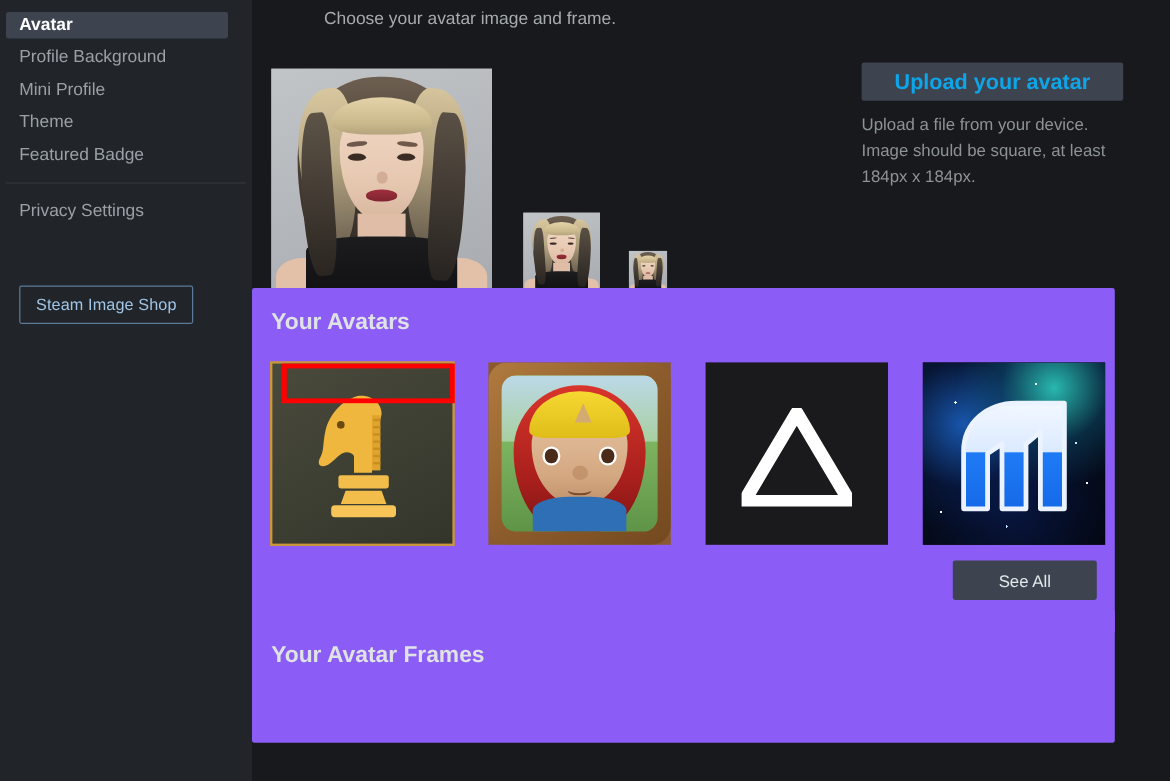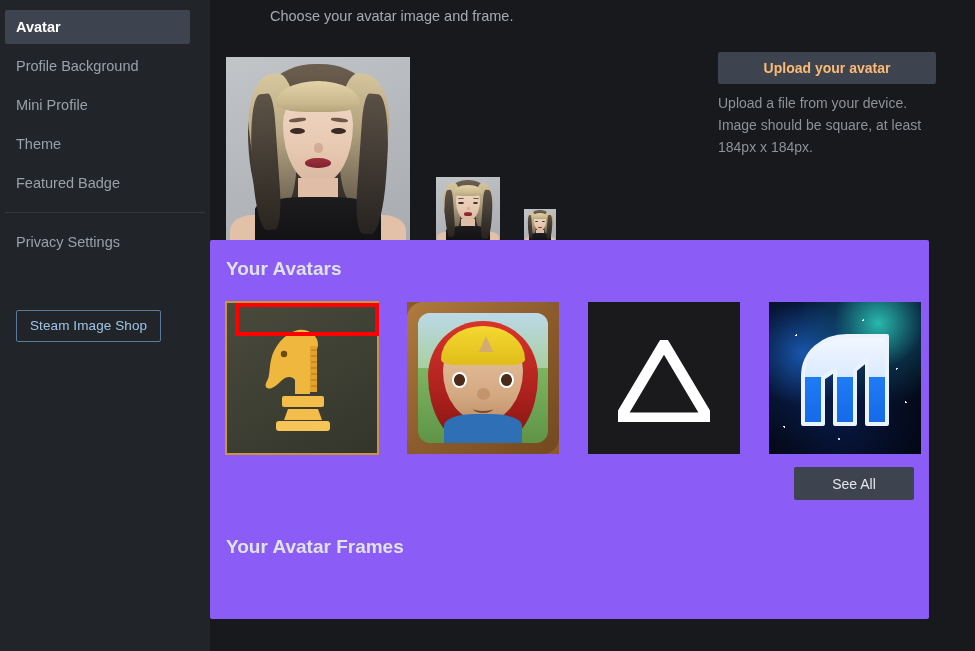--- a/index.html
+++ b/index.html
@@ -19,21 +19,21 @@
   
   .sidebar {
     width: 210px;
     height: 651px;
     background: #212529;
     position: relative;
     flex: 0 0 210px;
     padding-top: 10px;
   }
   .nav-item {
-    height: 34px;
+    height: 22px;
     margin: 0 20px 5px 5px;
     padding-left: 11px;
     display: flex;
     align-items: center;
     font-size: 14.5px;
     color: #9aa0a6;
     border-radius: 2px;
     cursor: pointer;
     white-space: nowrap;
   }
@@ -182,22 +182,22 @@
     background: linear-gradient(180deg, #5a5045 0%, #272320 100%);
     border-radius: 20% 50% 40% 30%;
     transform: rotate(4deg);
   }
 
   .upload-btn {
     position: absolute;
     left: 508px; top: 4px;
     width: 218px; height: 32px;
     background: #3d4450;
-    color: #fdba74;
-    font-size: 14px;
+    color: #0ea5e9;
+    font-size: 18px;
     font-weight: bold;
     border: none;
     border-radius: 2px;
     cursor: pointer;
     font-family: "Liberation Sans", sans-serif;
   }
   .upload-help {
     position: absolute;
     left: 508px; top: 44px;
     width: 230px;

